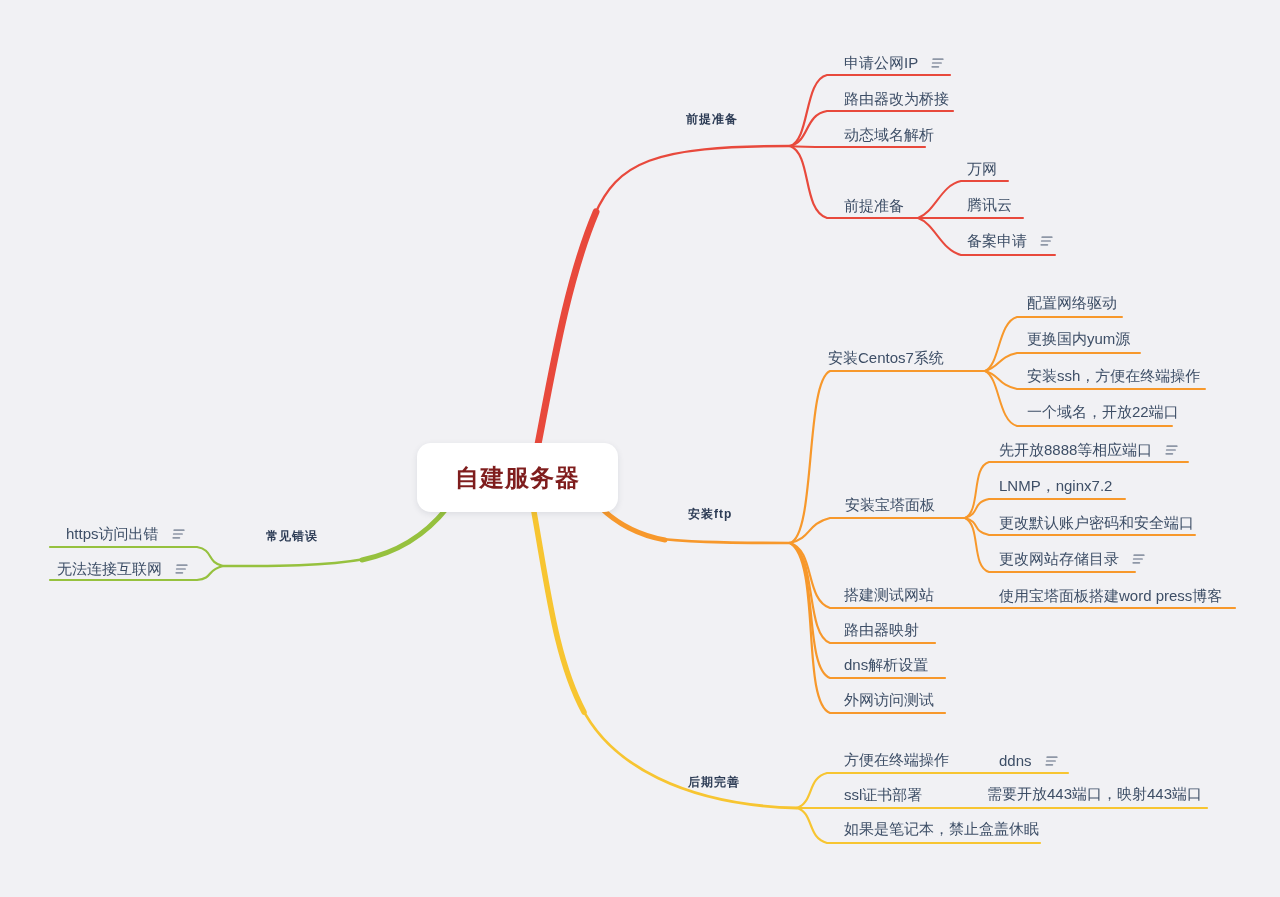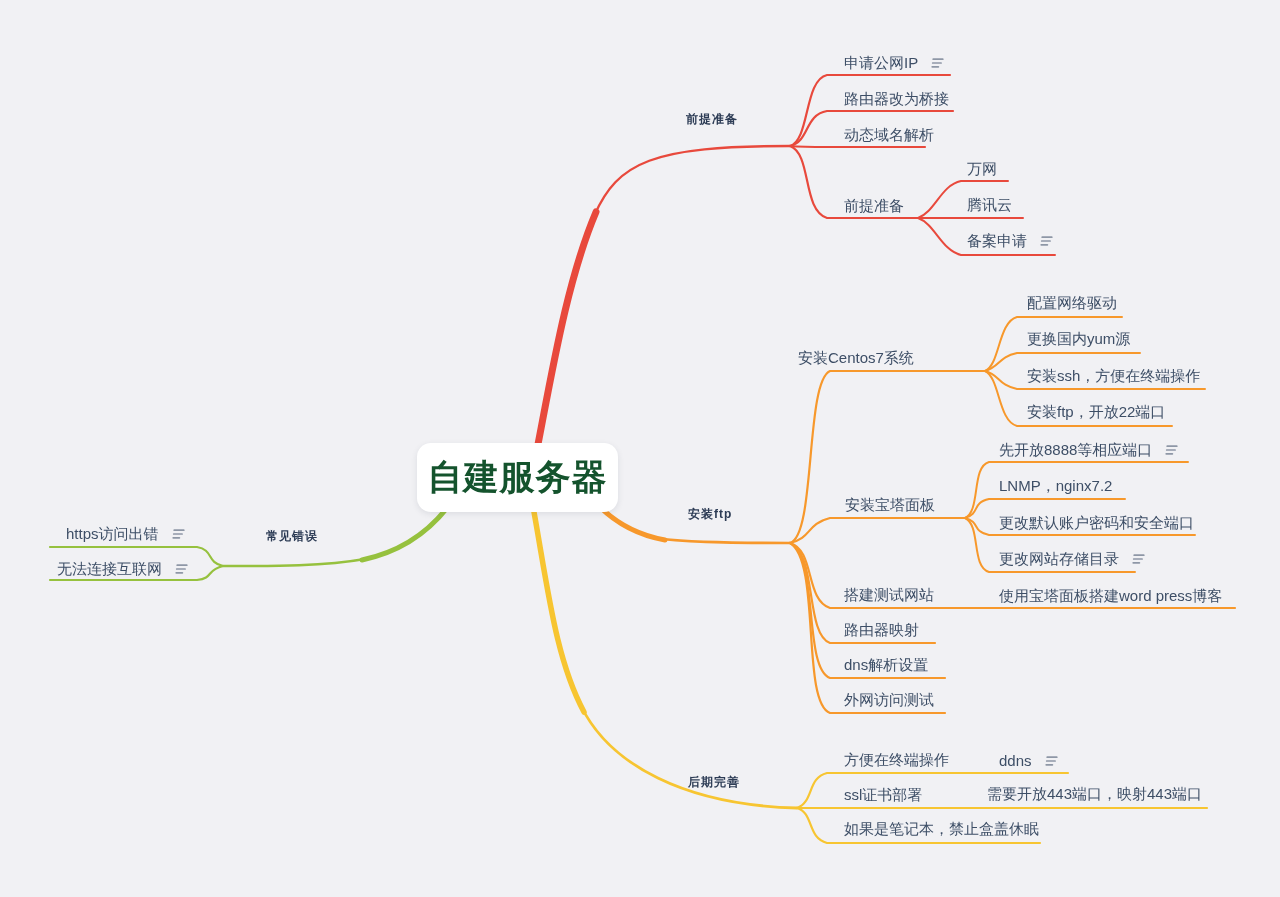--- a/index.html
+++ b/index.html
@@ -2,21 +2,21 @@
 <html><head>
 <meta charset="utf-8">
 <style>
   html,body{margin:0;padding:0;}
   body{background:#f1f1f4;font-family:"Liberation Sans","DejaVu Sans",sans-serif;}
   .stage{position:relative;width:1280px;height:897px;background:#f1f1f4;overflow:hidden;}
   .wires{position:absolute;left:0;top:0;}
   .wires path{fill:none;stroke-linecap:round;stroke-linejoin:round;}
   .center-node{position:absolute;left:417px;top:443px;width:201px;height:69px;background:#ffffff;
     border-radius:14px;box-shadow:0 2px 6px rgba(40,50,70,.10);display:flex;align-items:center;justify-content:center;}
-  .center-node span{font-size:35px;font-weight:bold;color:#14532d;letter-spacing:1px;}
+  .center-node span{font-size:24px;font-weight:bold;color:#7f1d1d;letter-spacing:1px;}
   .main-label{position:absolute;font-size:12px;font-weight:bold;color:#2d3c55;white-space:nowrap;letter-spacing:1px;}
   .topic{position:absolute;display:flex;align-items:center;gap:12px;height:20px;white-space:nowrap;}
   .topic .t{font-size:15px;color:#3d4e66;line-height:20px;}
   .note{flex:0 0 auto;display:block;}
 </style>
 </head>
 <body>
 
 <div class="stage">
 
@@ -99,34 +99,34 @@
   <div class="topic" style="left:967px;top:195px">
     <span class="t">腾讯云</span>
   </div>
   <div class="topic" style="left:967px;top:231px">
     <span class="t">备案申请</span>
     <svg class="note" width="14" height="12" viewBox="0 0 14 12">
         <path d="M3.2 2.2h9.6M2.7 6h8.4M2.2 9.8h6.2" stroke="#8e97a6" stroke-width="1.7" stroke-linecap="round" fill="none"></path>
       </svg>
   </div>
 
-  <div class="topic" style="left:798px;top:348px">
+  <div class="topic" style="left:828px;top:348px">
     <span class="t">安装Centos7系统</span>
   </div>
   <div class="topic" style="left:1027px;top:293px">
     <span class="t">配置网络驱动</span>
   </div>
   <div class="topic" style="left:1027px;top:329px">
     <span class="t">更换国内yum源</span>
   </div>
   <div class="topic" style="left:1027px;top:366px">
     <span class="t">安装ssh，方便在终端操作</span>
   </div>
   <div class="topic" style="left:1027px;top:402px">
-    <span class="t">安装ftp，开放22端口</span>
+    <span class="t">一个域名，开放22端口</span>
   </div>
   <div class="topic" style="left:845px;top:495px">
     <span class="t">安装宝塔面板</span>
   </div>
   <div class="topic" style="left:999px;top:440px">
     <span class="t">先开放8888等相应端口</span>
     <svg class="note" width="14" height="12" viewBox="0 0 14 12">
         <path d="M3.2 2.2h9.6M2.7 6h8.4M2.2 9.8h6.2" stroke="#8e97a6" stroke-width="1.7" stroke-linecap="round" fill="none"></path>
       </svg>
   </div>

